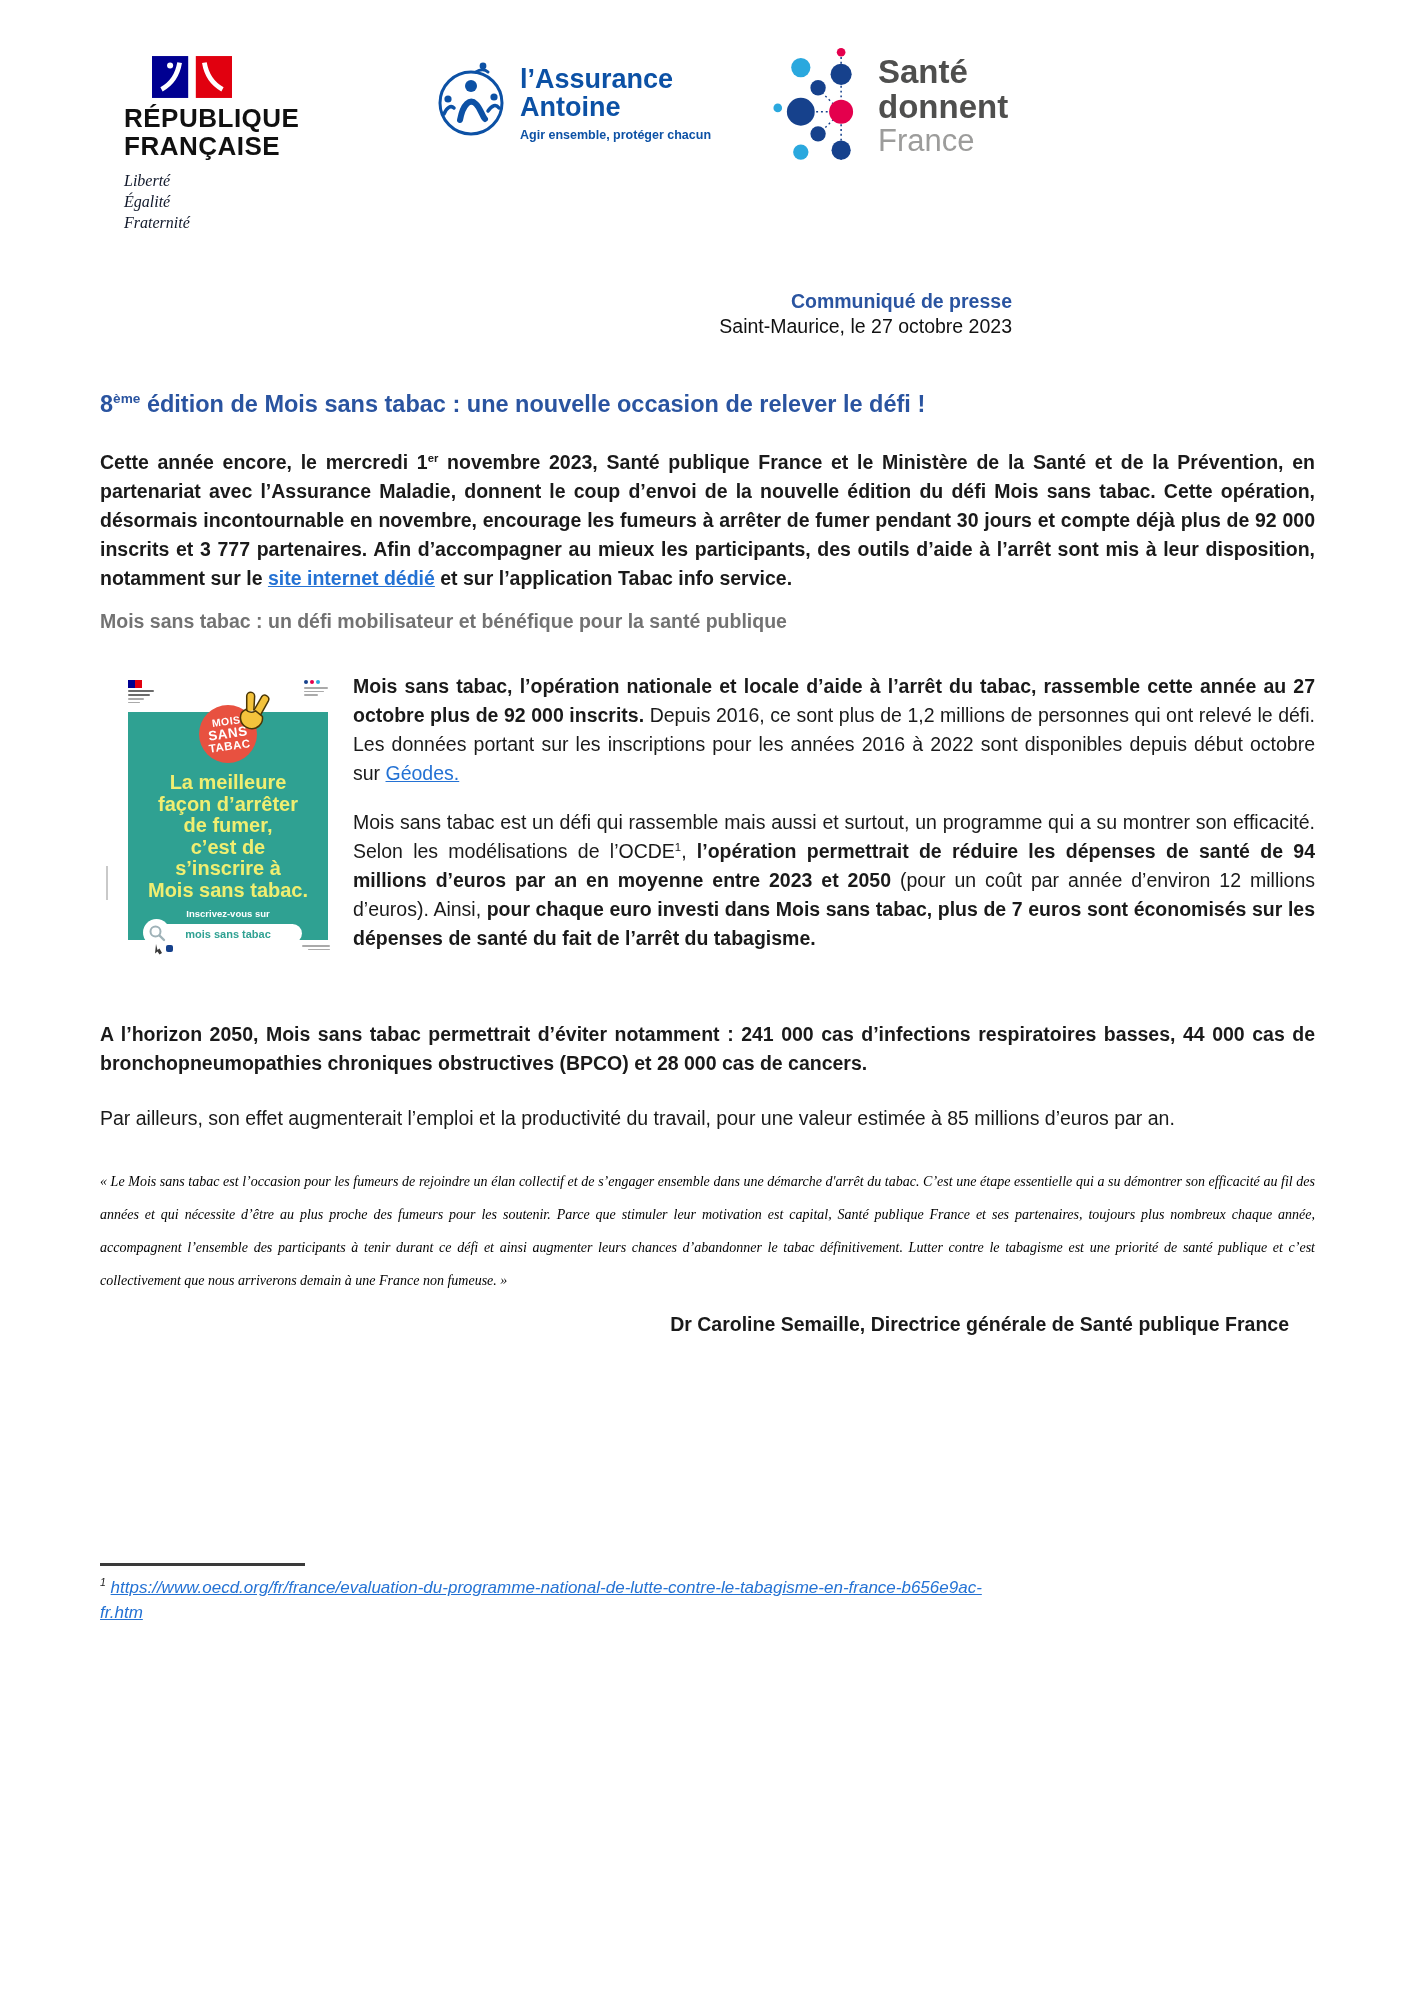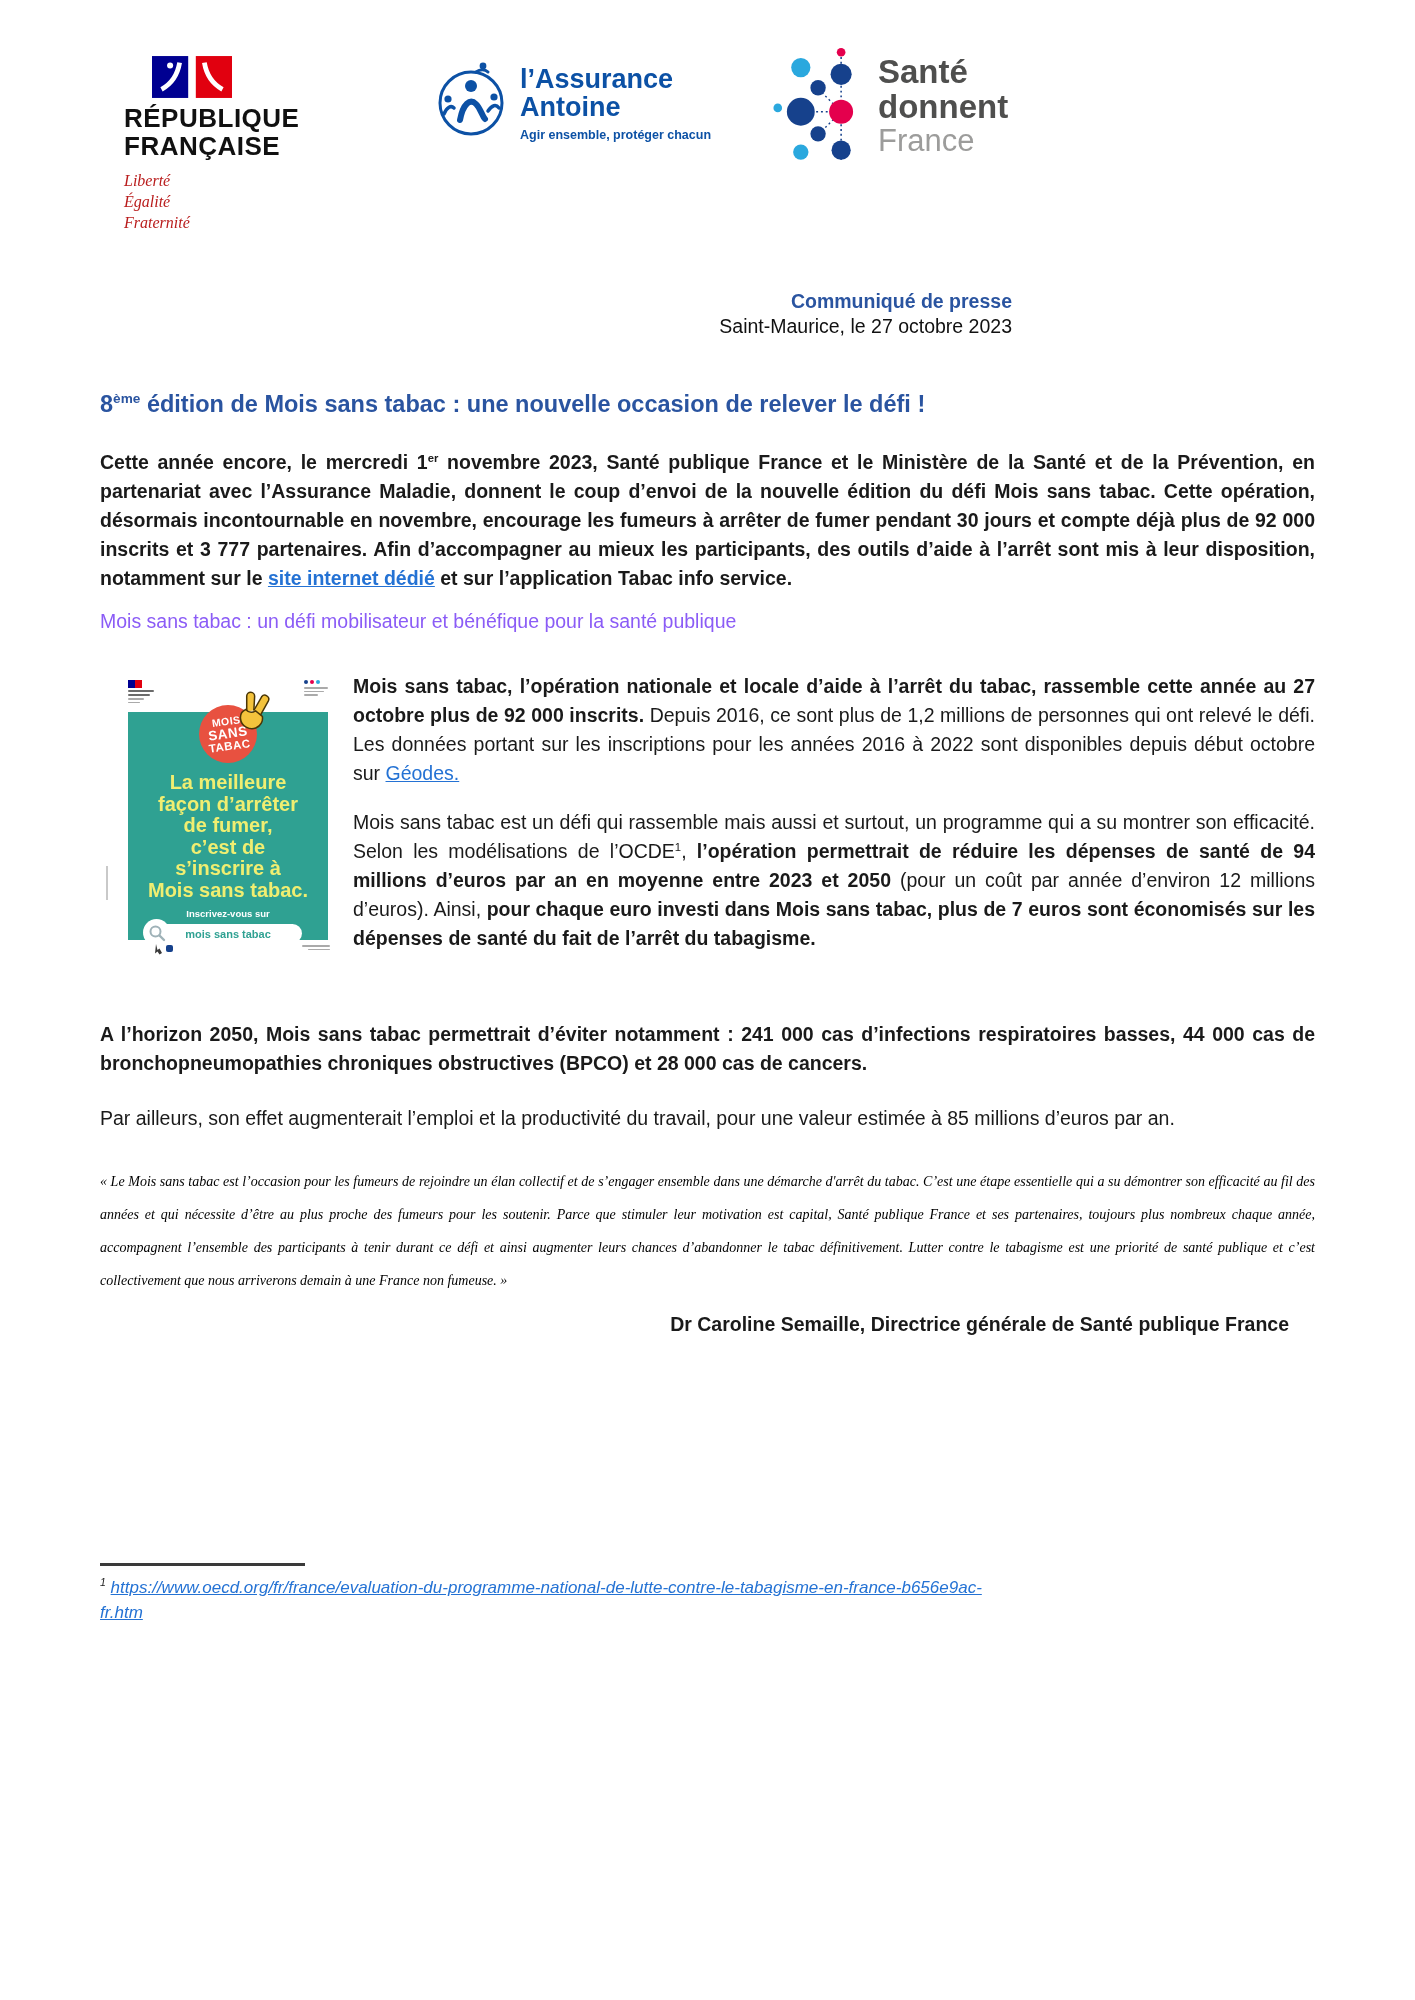--- a/index.html
+++ b/index.html
@@ -6,42 +6,42 @@
   .page{
     position:relative;width:1415px;height:2000px;margin:0 auto;background:#fff;
     box-sizing:border-box;padding:40px 100px 0 100px;overflow:hidden;
     font-family:"Liberation Sans",sans-serif;color:#1a1a1a;
   }
   
   .logos{position:relative;height:185px;}
   .logo-rf{position:absolute;left:24px;top:16px;width:240px;}
   .rf-flag{margin-left:28px;display:block;}
   .rf-name{font-weight:bold;font-size:26px;line-height:28px;letter-spacing:.5px;color:#111;margin-top:6px;}
-  .rf-motto{font-family:"Liberation Serif",serif;font-style:italic;font-size:16px;line-height:21px;margin-top:10px;color:#b91c1c;}
+  .rf-motto{font-family:"Liberation Serif",serif;font-style:italic;font-size:16px;line-height:21px;margin-top:10px;color:#0f172a;}
   .logo-am{position:absolute;left:330px;top:16px;display:flex;align-items:flex-end;}
   .am-text{margin-left:8px;}
   .am-name{font-weight:bold;font-size:27px;line-height:28px;color:#0c51a5;}
   .am-tagline{font-weight:bold;font-size:12.5px;color:#0c51a5;margin-top:7px;}
   .logo-spf{position:absolute;left:672px;top:0;display:flex;align-items:center;}
   .spf-text{margin-left:10px;}
   .spf-bold{font-weight:bold;font-size:33px;line-height:35px;color:#4f4f4e;}
   .spf-light{font-size:31px;line-height:34px;color:#9c9c9b;}
   
   .meta{margin-top:64px;width:912px;text-align:right;}
   .meta-kind{color:#2a54a0;font-weight:bold;font-size:19.5px;line-height:25px;}
   .meta-date{font-size:19.5px;line-height:25px;color:#111;}
   
   .title{margin:52px 0 0 0;color:#2a54a0;font-weight:bold;font-size:23.5px;line-height:27px;}
   sup.sp{font-size:.58em;vertical-align:super;line-height:0;}
   p{margin:0;}
   .body{font-size:19.5px;line-height:29px;text-align:justify;}
   .bold{font-weight:bold;}
   .p-intro{margin-top:30px;}
   .p-amb{margin-top:22px;}
-  .h2{color:#8b5cf6;font-weight:normal;font-size:19.5px;line-height:25px;}
+  .h2{color:#737373;font-weight:bold;font-size:19.5px;line-height:25px;}
   a.link{color:#2472d4;text-decoration:underline;cursor:pointer;}
   .about{margin-top:38px;}
   .about::after{content:"";display:block;clear:both;}
   .p-stats{}
   .p-eff{margin-top:20px;}
   .p-horizon{margin-top:48px;}
   .p-emp{margin-top:26px;}
   .quote{margin-top:32px;color:#000000;font-style:italic;font-size:14px;line-height:33px;text-align:justify;font-family:Liberation Serif, serif;}
   .attribution{margin-top:14px;font-weight:bold;font-size:19.5px;line-height:26px;text-align:right;padding-right:26px;}
   .fn-sep{margin-top:226px;width:205px;border-top:3px solid #3a3a3a;}

